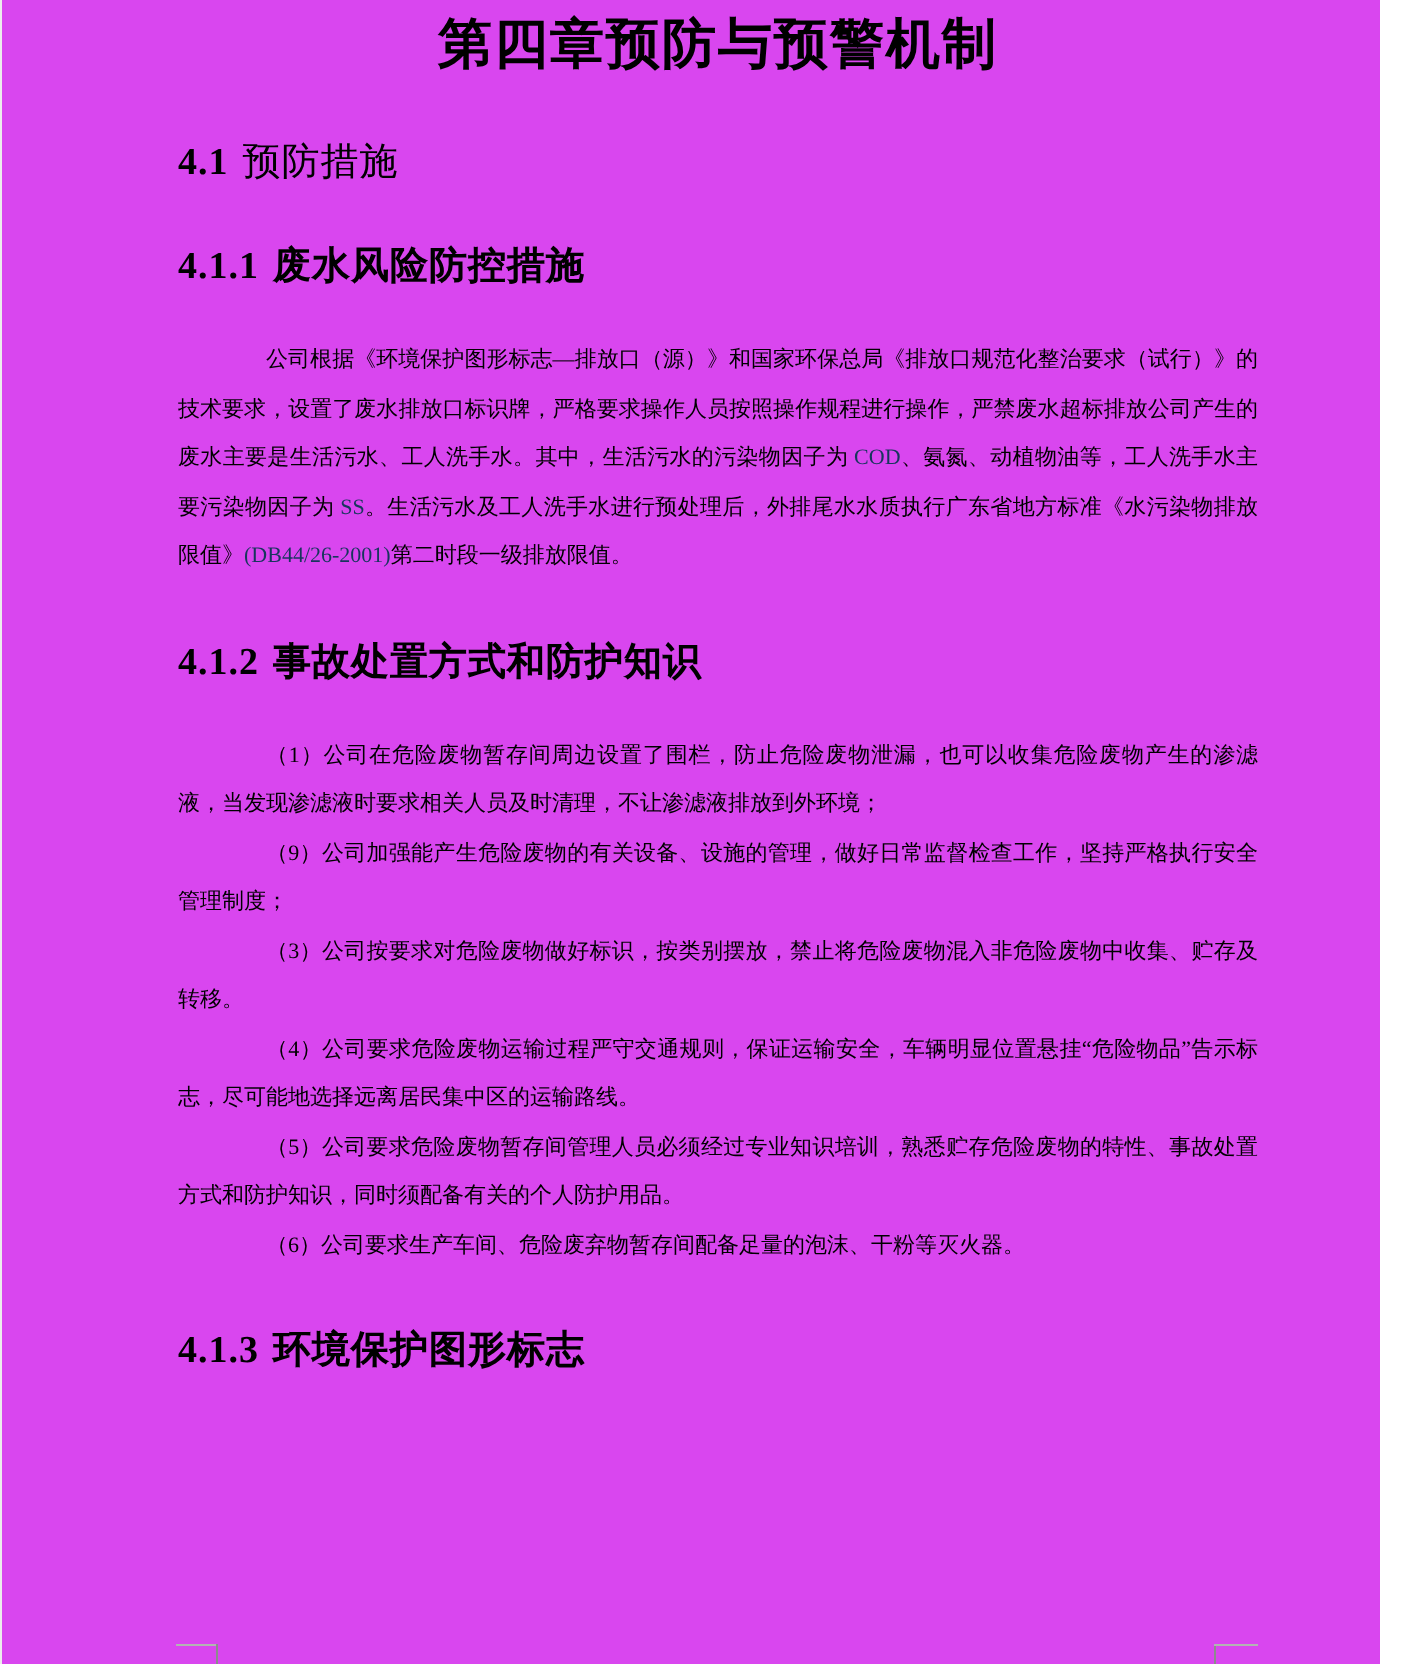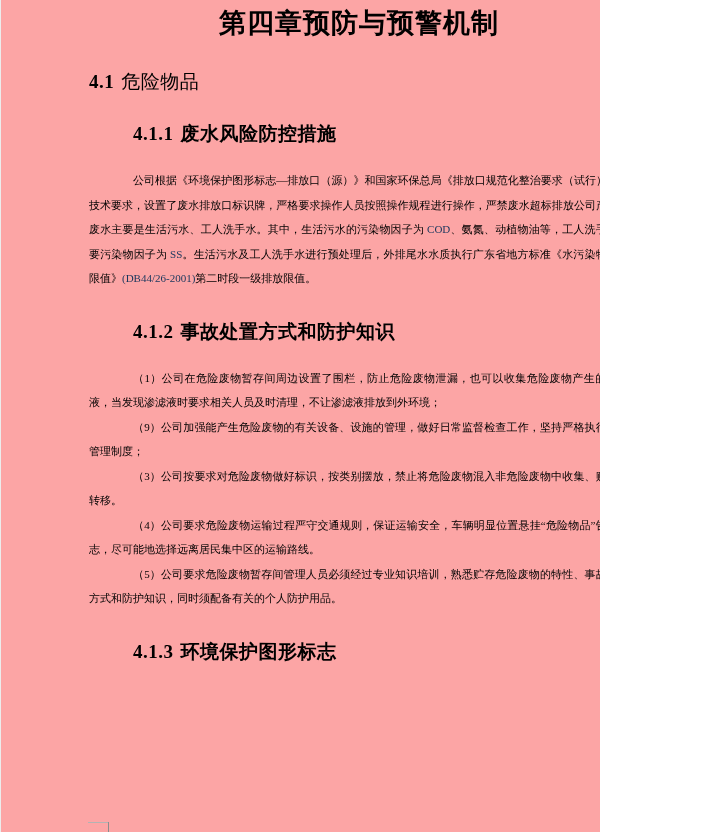--- a/index.html
+++ b/index.html
@@ -1,20 +1,20 @@
 <!DOCTYPE html>
 <html><head>
 <meta charset="utf-8">
 <style>
   html, body { margin: 0; padding: 0; background: #ffffff; }
   .page {
     position: relative;
-    width: 600px;
+    width: 690px;
     height: 832px;
-    background: #fca5a5;
+    background: #d946ef;
     overflow: hidden;
     border-left: 1px solid #ececec;
     box-sizing: border-box;
     font-family: "Liberation Serif", "DejaVu Serif", serif;
     color: #000000;
   }
   .content {
     position: absolute;
     left: 88px;
     top: 0;
@@ -47,21 +47,20 @@
   .h3 {
     margin: 29px 0 23px 0;
     font-size: 19px;
     line-height: 23px;
     letter-spacing: 0.5px;
   }
   .h3 .sec-num {
     font-family: "Liberation Serif", "DejaVu Serif", serif;
     font-weight: bold;
     margin-right: 7px;
-    margin-left: 44px;
   }
   .h3 .sec-title {
     font-family: "DejaVu Sans", "Liberation Sans", sans-serif;
     font-weight: bold;
   }
   .body-para {
     margin: 0;
     font-size: 11px;
     line-height: 24.5px;
     text-align: justify;
@@ -83,38 +82,39 @@
 </style>
 </head>
 <body>
 
 <div class="page">
   <div class="content">
 
     <h1 class="chapter-title">第四章预防与预警机制</h1>
 
     <div class="h2">
-      <span class="sec-num">4.1</span><span class="sec-title">危险物品</span>
+      <span class="sec-num">4.1</span><span class="sec-title">预防措施</span>
     </div>
 
     <div class="h3">
       <span class="sec-num">4.1.1</span><span class="sec-title">废水风险防控措施</span>
     </div>
 
     <p class="body-para"><span>公司根据《环境保护图形标志—排放口（源）》和国家环保总局《排放口规范化整治要求（试行）》的技术要求，设置了废水排放口标识牌，严格要求操作人员按照操作规程进行操作，严禁废水超标排放公司产生的废水主要是生活污水、工人洗手水。其中，生活污水的污染物因子为 </span><span class="latin-term">COD</span><span>、氨氮、动植物油等，工人洗手水主要污染物因子为 </span><span class="latin-term">SS</span><span>。生活污水及工人洗手水进行预处理后，外排尾水水质执行广东省地方标准《水污染物排放限值》</span><span class="latin-term">(DB44/26-2001)</span><span>第二时段一级排放限值。</span></p>
 
     <div class="h3">
       <span class="sec-num">4.1.2</span><span class="sec-title">事故处置方式和防护知识</span>
     </div>
 
     <p class="body-para">（1）公司在危险废物暂存间周边设置了围栏，防止危险废物泄漏，也可以收集危险废物产生的渗滤液，当发现渗滤液时要求相关人员及时清理，不让渗滤液排放到外环境；</p>
     <p class="body-para">（9）公司加强能产生危险废物的有关设备、设施的管理，做好日常监督检查工作，坚持严格执行安全管理制度；</p>
     <p class="body-para">（3）公司按要求对危险废物做好标识，按类别摆放，禁止将危险废物混入非危险废物中收集、贮存及转移。</p>
     <p class="body-para">（4）公司要求危险废物运输过程严守交通规则，保证运输安全，车辆明显位置悬挂“危险物品”告示标志，尽可能地选择远离居民集中区的运输路线。</p>
     <p class="body-para">（5）公司要求危险废物暂存间管理人员必须经过专业知识培训，熟悉贮存危险废物的特性、事故处置方式和防护知识，同时须配备有关的个人防护用品。</p>
+    <p class="body-para">（6）公司要求生产车间、危险废弃物暂存间配备足量的泡沫、干粉等灭火器。</p>
 
     <div class="h3">
       <span class="sec-num">4.1.3</span><span class="sec-title">环境保护图形标志</span>
     </div>
 
   </div>
 
   <div class="crop-mark-h" style="left:87px; top:822px; width:21px;"></div>
   <div class="crop-mark-v" style="left:107px; top:822px; height:10px;"></div>
   <div class="crop-mark-v" style="left:606px; top:822px; height:10px;"></div>

